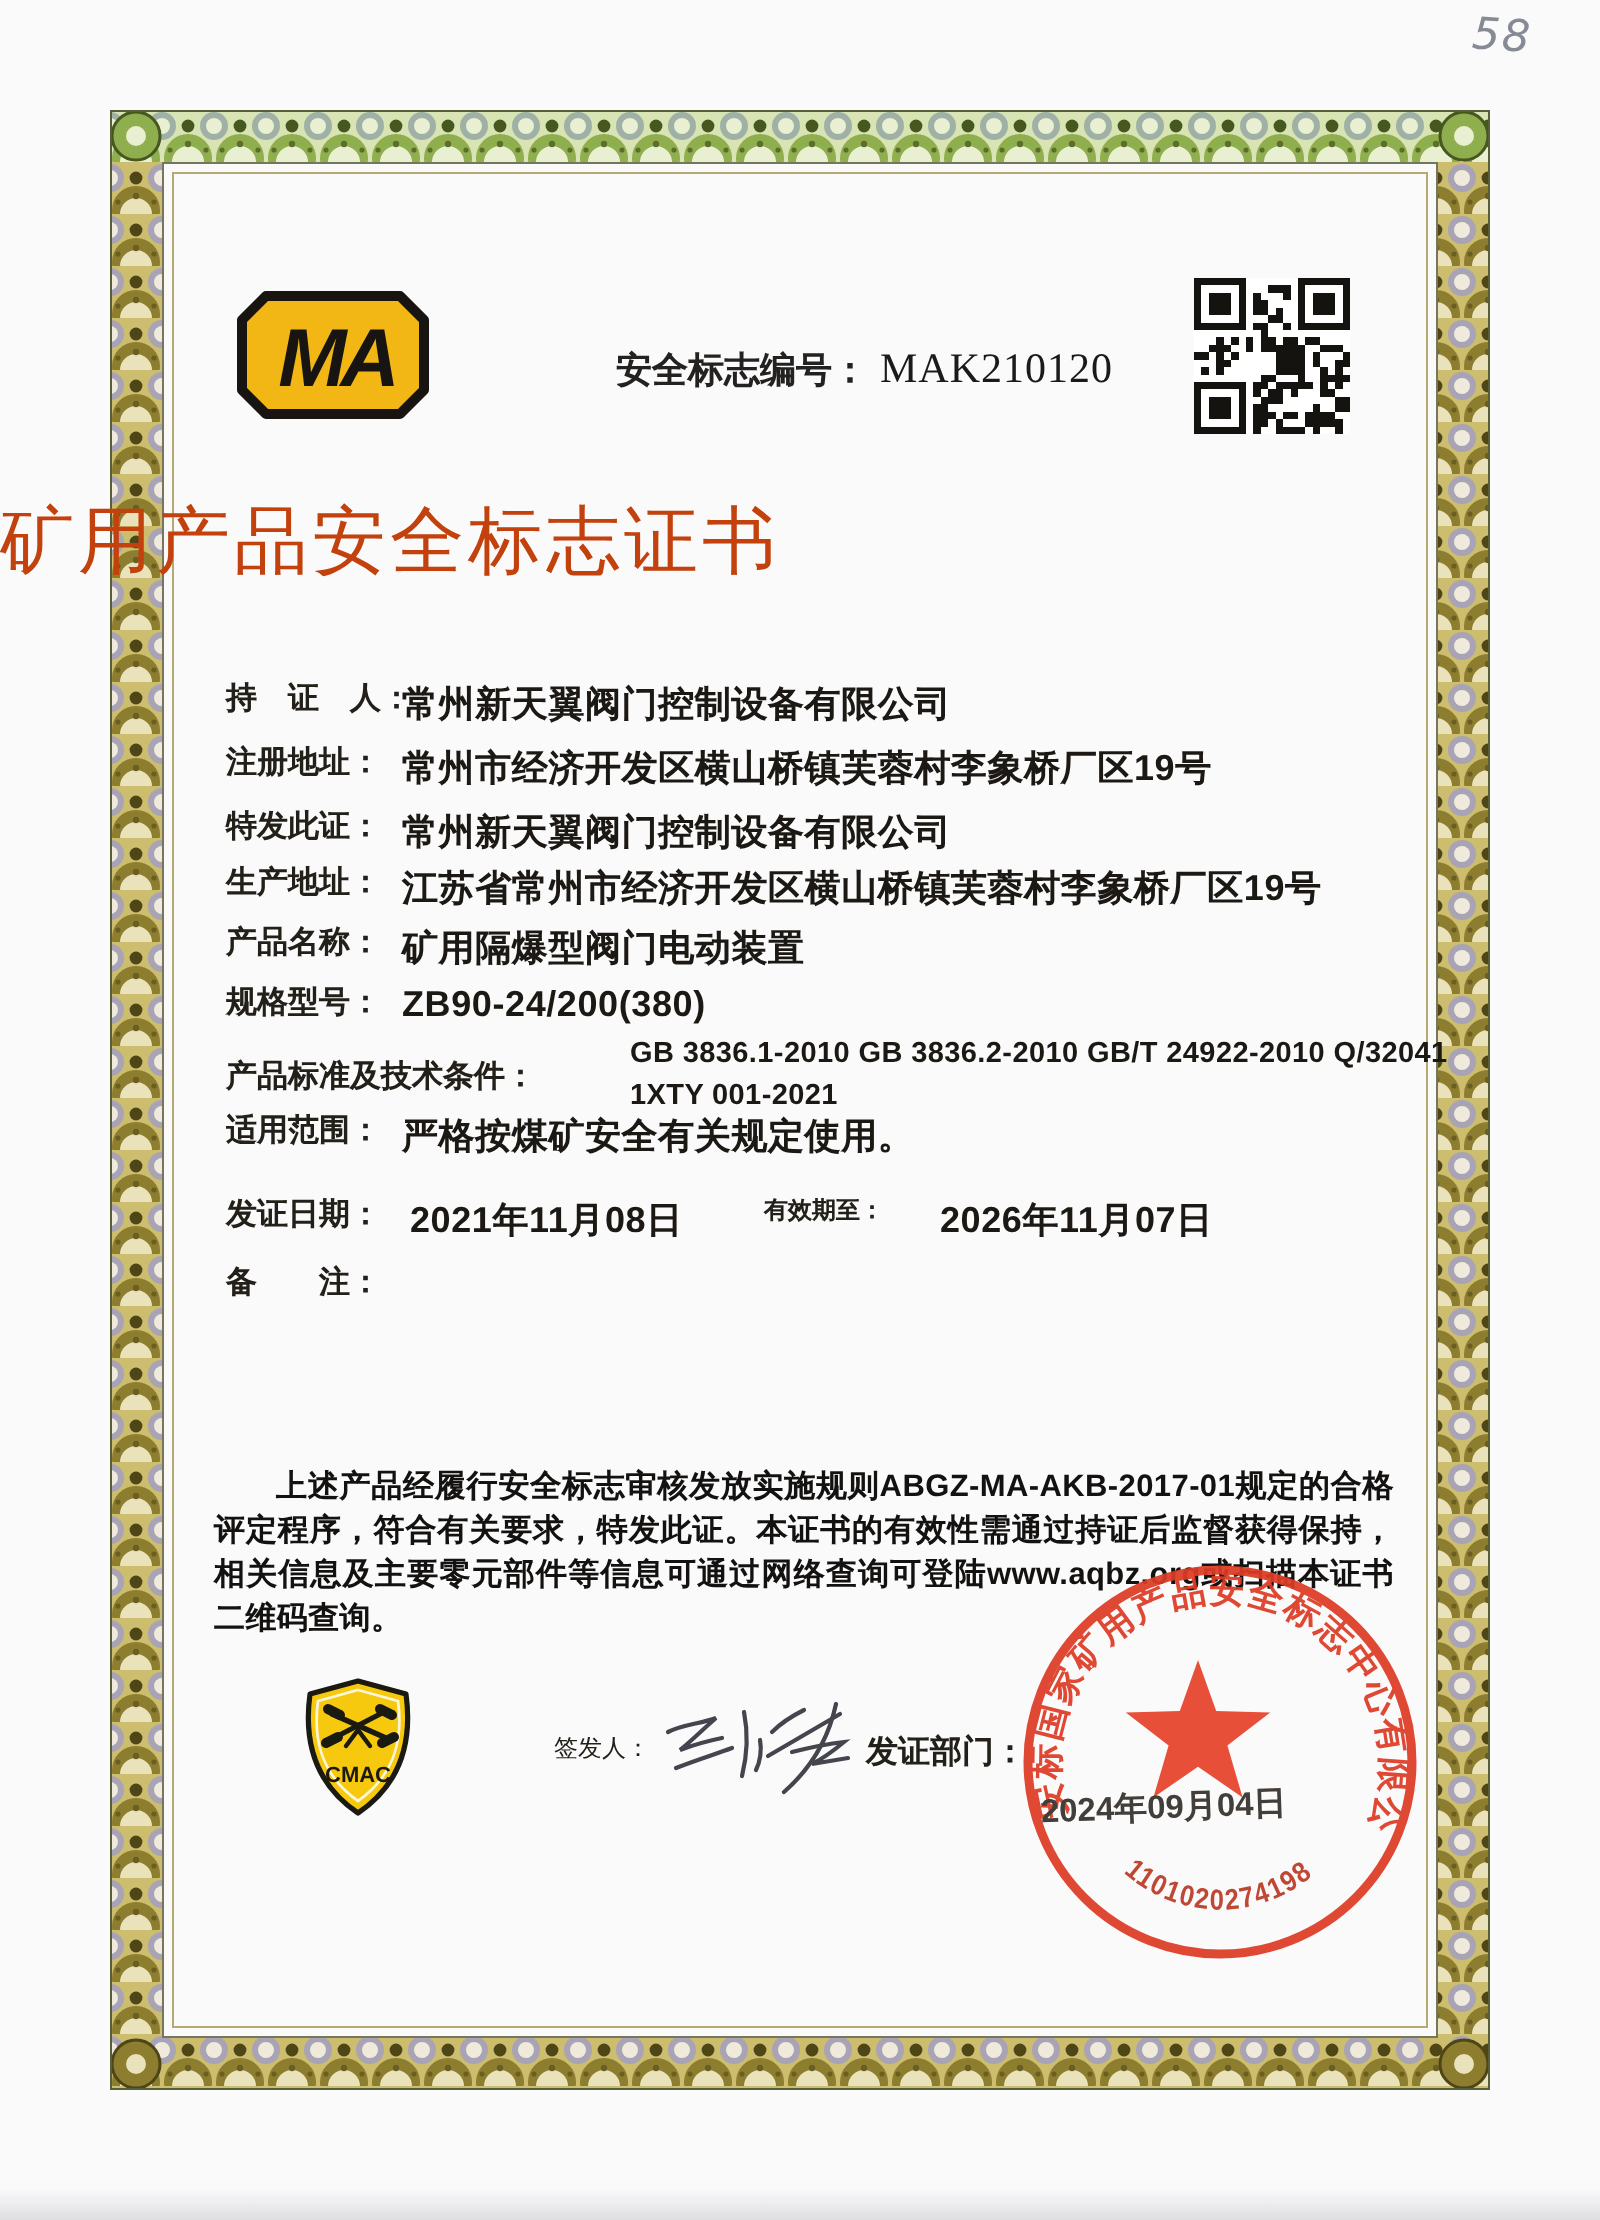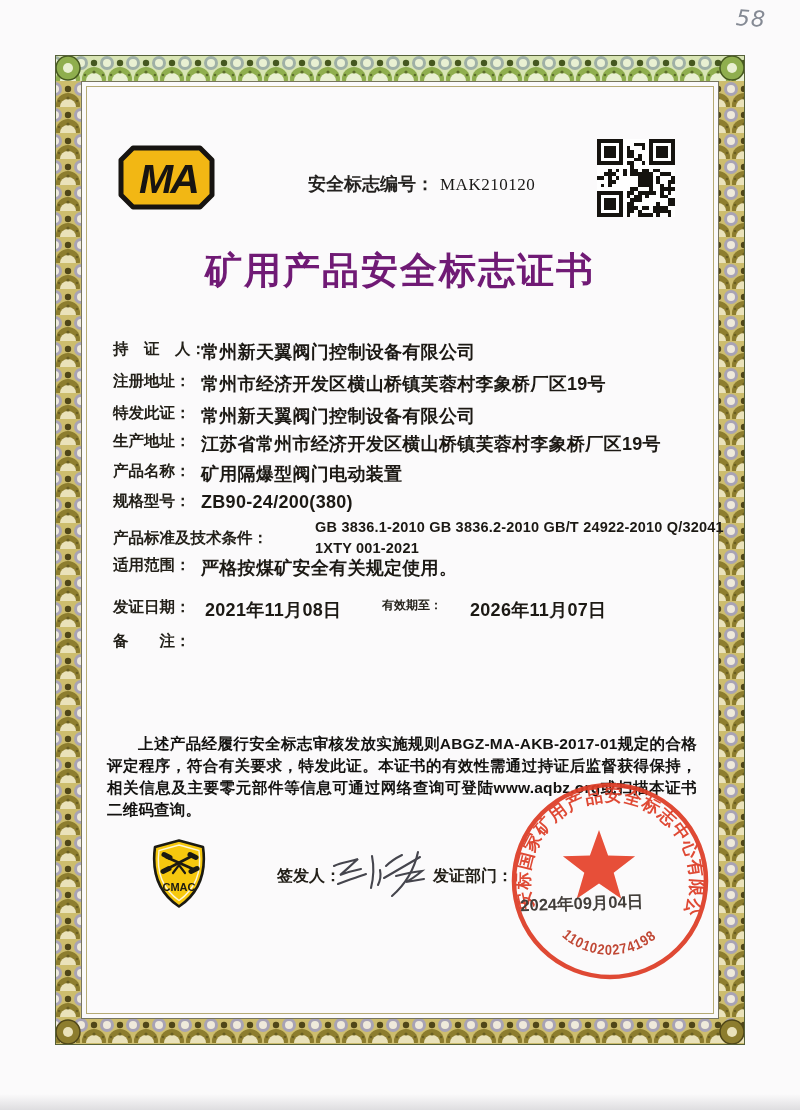--- a/index.html
+++ b/index.html
@@ -15,39 +15,39 @@
     left:736px;top:6px;font-size:22px;color:#858a94;
     font-family:"DejaVu Sans",sans-serif;font-style:italic;transform:rotate(4deg);
     letter-spacing:1px;
   }
   
   .frame{left:55px;top:55px;width:690px;height:990px;}
   
   .ma-logo{left:118px;top:145px;width:97px;height:65px;}
   .cert-line{left:308px;top:172px;display:flex;align-items:baseline;gap:6px;white-space:nowrap;}
   .cert-line .lbl{font-size:18px;font-weight:700;color:#242220;}
-  .cert-line .val{font-size:17px;font-family:"Liberation Serif","DejaVu Serif",serif;color:#1b1a18;letter-spacing:.5px;}
+  .cert-line .val{font-size:21px;font-family:"Liberation Serif","DejaVu Serif",serif;color:#1b1a18;letter-spacing:.5px;}
   .qr{left:597px;top:139px;width:78px;height:78px;}
   .title{
-    left:0;top:246px;width:800px;text-align:center;
-    font-size:37px;font-weight:700;letter-spacing:2px;color:#701a75;
+    left:0;top:246px;width:800px;text-align:left;
+    font-size:37px;font-weight:400;letter-spacing:2px;color:#c2410c;
   }
   .flabel{position:absolute;left:113px;font-size:15.5px;font-weight:700;color:#232019;}
   .fvalue{position:absolute;left:201px;font-size:18px;font-weight:700;color:#1c1914;letter-spacing:.3px;}
   .std-value{
     left:283px;width:414px;font-size:14.5px;font-weight:700;line-height:21px;
     color:#1c1914;white-space:normal;word-break:break-all;letter-spacing:.2px;margin-left:32px;
   }
   .vlabel{position:absolute;font-size:12px;font-weight:700;color:#232019;}
   .statement{
     left:107px;top:733px;width:590px;font-size:15.5px;font-weight:700;
     line-height:22px;color:#131210;text-align:justify;text-indent:2em;letter-spacing:.2px;
   }
   .cmac{left:150px;top:839px;width:58px;height:69px;}
-  .sig-label{left:277px;top:866px;font-size:16px;font-weight:700;color:#232019;}
+  .sig-label{left:277px;top:866px;font-size:12px;font-weight:400;color:#232019;}
   .dept-label{left:433px;top:866px;font-size:16px;font-weight:700;color:#232019;text-align:right;}
   .signature{left:328px;top:844px;width:104px;height:58px;}
   .stamp{left:505px;top:778px;width:210px;height:210px;}
   .page-shadow{
     left:0;bottom:0;width:800px;height:16px;
     background:linear-gradient(to bottom,rgba(120,120,128,0),rgba(120,120,128,.22));
   }
 </style>
 </head>
 <body>

